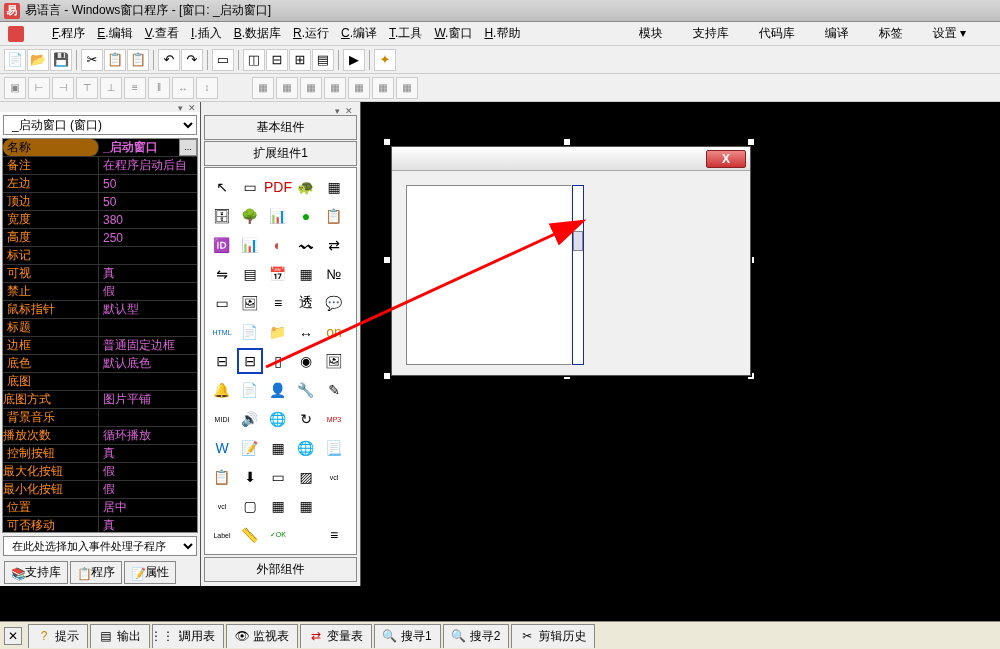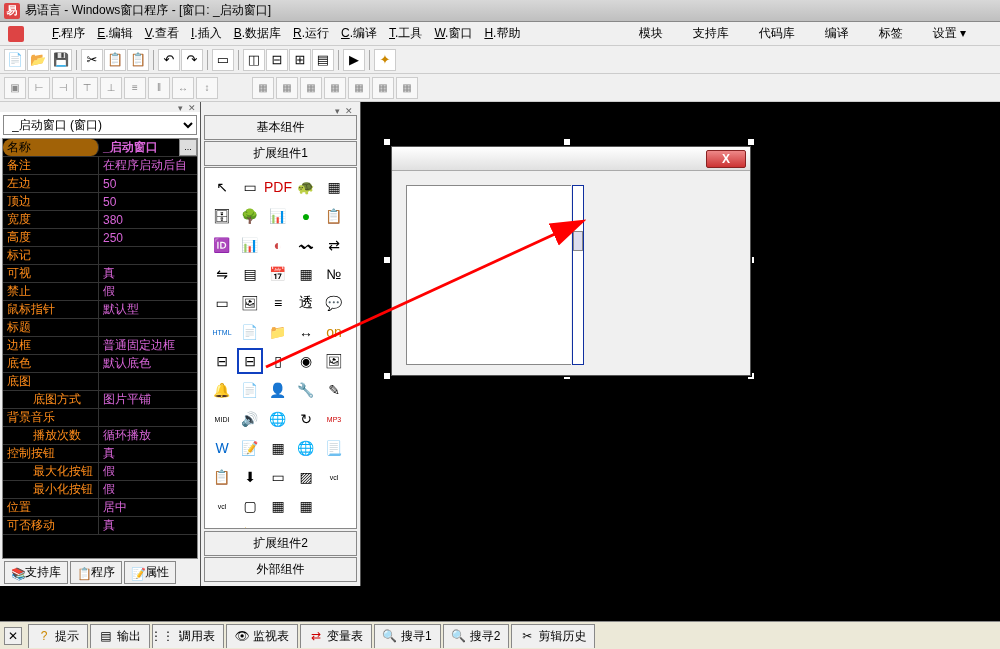--- a/index.html
+++ b/index.html
@@ -23,21 +23,21 @@
 .tb2-btn { width: 22px; height: 22px; border: 1px solid #ccc; background: #f8f8f8; display: flex; align-items: center; justify-content: center; cursor: pointer; font-size: 10px; color: #888; }
 
 .main-area { display: flex; height: 484px; }
 
 .left-panel { width: 201px; background: #f0f0f0; border-right: 1px solid #555; display: flex; flex-direction: column; }
 .prop-header { padding: 3px; background: #fff; }
 .prop-combo { width: 100%; height: 20px; border: 1px solid #888; background: #fff; padding-left: 4px; }
 .prop-grid { flex: 1; background: #000; overflow: auto; border: 1px solid #888; margin: 0 2px; }
 .prop-row { display: flex; height: 18px; border-bottom: 1px solid #333; }
 .prop-label { width: 96px; color: #FF8C1A; padding-left: 4px; border-right: 1px solid #333; display: flex; align-items: center; }
-.prop-label.sub { padding-left: 30px; }
+.prop-label.sub { padding-left: 0; }
 .prop-value { flex: 1; color: #D966D9; padding-left: 4px; display: flex; align-items: center; overflow: hidden; white-space: nowrap; }
 .prop-row.first .prop-label { background: #a16207; color: #000; border-radius: 8px; }
 .prop-row.first .prop-value { color: #D966D9; font-weight: bold; }
 .prop-row .ellips-btn { width: 18px; background: #ddd; border: 1px solid #888; color: #000; text-align: center; font-size: 9px; line-height: 14px; }
 
 .event-combo-wrap { padding: 3px; background: #f0f0f0; }
 .event-combo { width: 100%; height: 20px; border: 1px solid #888; background: #fff; padding-left: 4px; font-size: 11px; }
 
 .left-tabs { display: flex; background: #f0f0f0; padding: 2px 4px; gap: 2px; }
 .left-tab { border: 1px solid #888; background: #f0f0f0; padding: 2px 6px; cursor: pointer; display: flex; align-items: center; gap: 2px; font-size: 11px; }
@@ -236,20 +236,25 @@
         </div>
         <div class="prop-row">
           <div class="prop-label">位置</div>
           <div class="prop-value">居中</div>
         </div>
         <div class="prop-row">
           <div class="prop-label">可否移动</div>
           <div class="prop-value">真</div>
         </div>
       </div>
+    <div class="event-combo-wrap">
+      <select class="event-combo">
+        <option>在此处选择加入事件处理子程序</option>
+      </select>
+    </div>
     <div class="left-tabs">
       <div class="left-tab">
           <span class="left-tab-icon">📚</span>
           <span>支持库</span>
         </div>
       <div class="left-tab">
           <span class="left-tab-icon">📋</span>
           <span>程序</span>
         </div>
       <div class="left-tab">
@@ -459,21 +464,20 @@
           </div>
           <div class="comp-item">
             <div class="comp-icon"></div>
           </div>
           <div class="comp-item">
             <div class="comp-icon">≡</div>
           </div>
         </div>
     </div>
     <div class="comp-bottom">
-      <div class="comp-section-btn">扩展组件2</div>
       <div class="comp-section-btn">外部组件</div>
     </div>
   </div>
 
   <div class="design-area">
     <div class="design-canvas">
 
       <div class="handle" style="left:14px;top:20px"></div>
       <div class="handle" style="left:194px;top:20px"></div>
       <div class="handle" style="left:378px;top:20px"></div>

